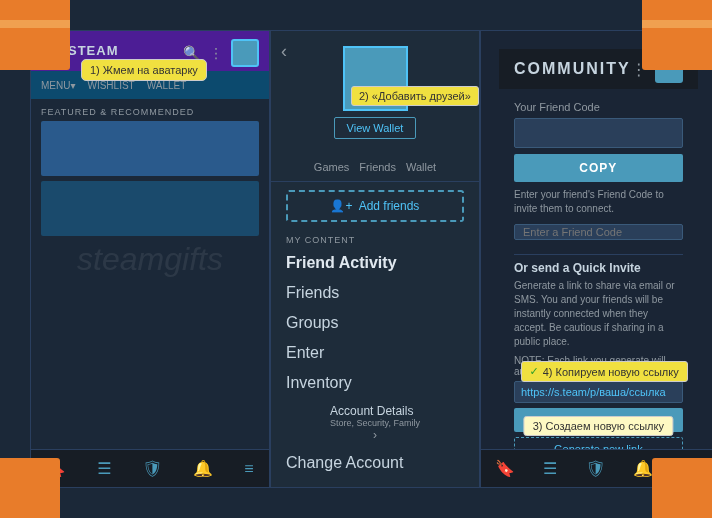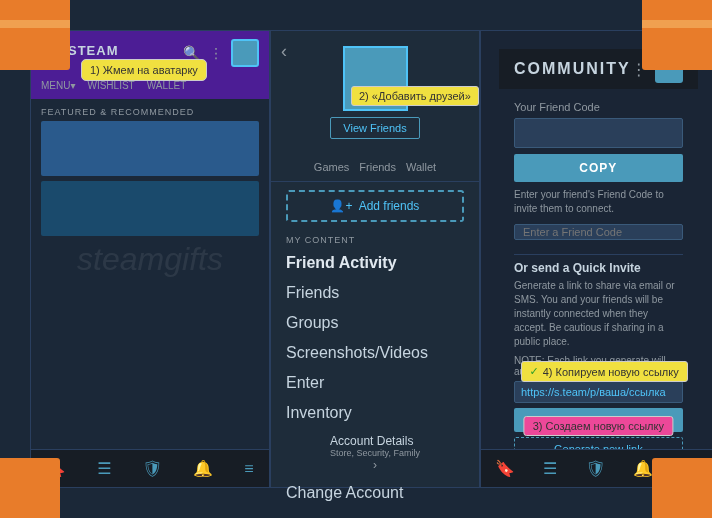--- a/index.html
+++ b/index.html
@@ -137,21 +137,21 @@
     .avatar-circle {
       width: 28px;
       height: 28px;
       background: #4a9aba;
       border-radius: 3px;
       border: 2px solid #4fc3f7;
       cursor: pointer;
     }
 
     .steam-nav {
-      background: #4c1d95;
+      background: #0c4a6e;
       padding: 5px 10px;
       display: flex;
       gap: 12px;
       height: 28px;
       align-items: center;
     }
 
     .nav-item {
       color: #8f98a0;
       font-size: 10px;
@@ -587,40 +587,39 @@
 
     <div class="add-friends-annotation">
       <span>2) «Добавить друзей»</span>
     </div>
 
     <div style="display:flex; justify-content:center; margin-top:15px;">
       <div style="width:65px;height:65px;background:#4a9aba;border:2px solid #4fc3f7;display:block;"></div>
     </div>
 
     <div style="display:flex; justify-content:center; margin: 6px 0;">
-      <button class="view-profile-btn">View Friends</button>
+      <button class="view-profile-btn">View Wallet</button>
     </div>
 
     <div class="profile-tabs">
       <span class="profile-tab">Games</span>
       <span class="profile-tab">Friends</span>
       <span class="profile-tab">Wallet</span>
     </div>
 
     <button class="add-friends-btn">
       <span>👤+</span>
       <span>Add friends</span>
     </button>
 
     <div class="my-content-label">MY CONTENT</div>
 
     <div class="content-item bold">Friend Activity</div>
     <div class="content-item">Friends</div>
     <div class="content-item">Groups</div>
-    <div class="content-item">Screenshots/Videos</div>
     <div class="content-item">Enter</div>
     <div class="content-item">Inventory</div>
 
     <div class="account-details-row">
       <div>
         <div class="account-details-text">Account Details</div>
         <div class="account-sub">Store, Security, Family</div>
       </div>
       <span class="chevron-right">›</span>
     </div>
@@ -658,21 +657,21 @@
           <span style="color:#2a9d2a;">✓</span>
           <span>4) Копируем новую ссылку</span>
         </div>
         <div class="link-text" style="padding:4px 6px; background:#2a3f5a; border:1px solid #3a5a7a; border-radius:2px; color:#4fc3f7; font-size:11px; margin-bottom:5px;">https://s.team/p/ваша/ссылка</div>
       </div>
 
       <button class="copy-btn-blue">COPY</button>
 
       
       <div style="position:relative;">
-        <div style="position:absolute; left: 50%; transform:translateX(-50%); bottom: 30px; background:#ec4899; color:#333; padding:3px 8px; font-size:11px; border-radius:3px; white-space:nowrap; z-index:50; border:1px solid #ccc;">
+        <div style="position:absolute; left: 50%; transform:translateX(-50%); bottom: 30px; background:#fef9c3; color:#333; padding:3px 8px; font-size:11px; border-radius:3px; white-space:nowrap; z-index:50; border:1px solid #ccc;">
           <span>3) Создаем новую ссылку</span>
         </div>
         <button class="generate-link-btn">Generate new link</button>
       </div>
     </div>
 
     <div class="community-bottom-nav">
       <span class="bottom-icon">🔖</span>
       <span class="bottom-icon">☰</span>
       <span class="bottom-icon">🛡</span>

